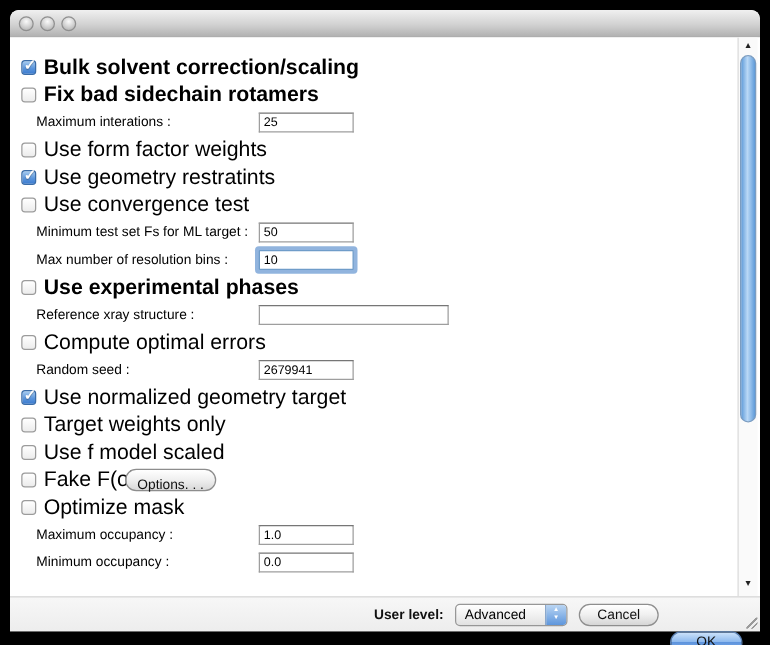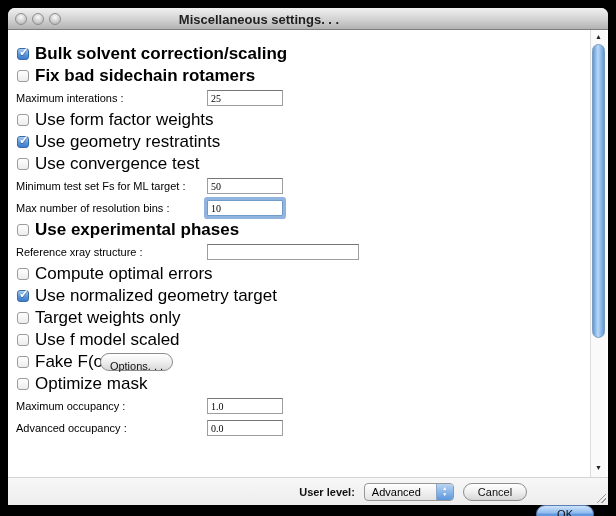--- a/index.html
+++ b/index.html
@@ -28,41 +28,41 @@
     font-size:13px;font-weight:bold;color:#1f1f1f;white-space:nowrap;
   }
   
   .content{
     position:absolute;left:0;top:22px;width:100%;height:447px;
     background:#fff;overflow:hidden;
   }
   #rows{position:absolute;left:0;top:0;right:18px;padding-top:13px;}
   .row{height:22px;display:flex;align-items:center;position:relative;}
   .row-checkbox{padding-left:9px;}
-  .row-field{padding-left:8px;}
+  .row-field{padding-left:21px;}
   .checkbox{
     width:12px;height:12px;border:1px solid #9b9b9b;border-radius:3px;
     background:linear-gradient(#ffffff,#ececec);box-sizing:border-box;
     flex:0 0 auto;position:relative;
   }
   .checkbox.checked{
     background:linear-gradient(#a9cdf0 0%,#5d97dd 55%,#3c7bcf 100%);
     border-color:#3a6ca8;
   }
   .checkmark{
     position:absolute;left:1px;top:-4px;color:#fff;font-size:12px;font-weight:bold;
     text-shadow:0 1px 1px rgba(0,0,0,.35);
   }
   .cb-label{margin-left:6px;font-size:17px;color:#000;}
   .cb-label.bold{font-weight:bold;}
   .field-label{font-size:11px;color:#000;}
   .entry{
     position:absolute;left:199px;top:3px;width:76px;height:16px;
     border:1px solid #9e9e9e;border-top-color:#767676;border-radius:0;
-    font-family:Liberation Serif, serif;font-size:10px;color:#000;
+    font-family:Liberation Sans, sans-serif;font-size:10px;color:#000;
     padding:0 3px;box-sizing:border-box;background:#fff;outline:none;
   }
   .entry.wide{width:152px;}
   .entry.focused{
     box-shadow:0 0 0 3px rgba(126,167,216,.85);
     border-color:#6f9cc9;border-radius:1px;
   }
   .options-btn{
     position:absolute;left:92px;top:2px;width:73px;height:18px;
     border:1px solid #8d8d8d;border-radius:10px;
@@ -127,21 +127,20 @@
 <body>
 
 <div class="window">
 
   <div class="titlebar">
     <div class="lights">
       <span class="light"></span>
       <span class="light"></span>
       <span class="light"></span>
     </div>
-    <span class="title">Miscellaneous settings. . .</span>
   </div>
 
   <div class="content">
     <div id="rows">
         <div class="row row-checkbox">
           <span class="checkbox checked">
             <span class="checkmark">✓</span>
           </span>
           <span class="cb-label bold">Bulk solvent correction/scaling</span>
         </div>
@@ -180,20 +179,24 @@
           <span class="cb-label bold">Use experimental phases</span>
         </div>
         <div class="row row-field">
           <span class="field-label">Reference xray structure :</span>
           <input type="text" class="entry wide" style="">
         </div>
         <div class="row row-checkbox">
           <span class="checkbox"></span>
           <span class="cb-label">Compute optimal errors</span>
         </div>
+        <div class="row row-field">
+          <span class="field-label">Random seed :</span>
+          <input type="text" class="entry" value="2679941" style="">
+        </div>
         <div class="row row-checkbox">
           <span class="checkbox checked">
             <span class="checkmark">✓</span>
           </span>
           <span class="cb-label">Use normalized geometry target</span>
         </div>
         <div class="row row-checkbox">
           <span class="checkbox"></span>
           <span class="cb-label">Target weights only</span>
         </div>
@@ -208,21 +211,21 @@
         </div>
         <div class="row row-checkbox">
           <span class="checkbox"></span>
           <span class="cb-label">Optimize mask</span>
         </div>
         <div class="row row-field">
           <span class="field-label">Maximum occupancy :</span>
           <input type="text" class="entry" value="1.0" style="">
         </div>
         <div class="row row-field">
-          <span class="field-label">Advanced occupancy :</span>
+          <span class="field-label">Minimum occupancy :</span>
           <input type="text" class="entry" value="0.0" style="">
         </div>
       </div>
   </div>
 
   <div class="scrollbar">
     <div class="scroll-arrow up">▲</div>
     <div class="scroll-thumb"></div>
     <div class="scroll-arrow down">▼</div>
   </div>

